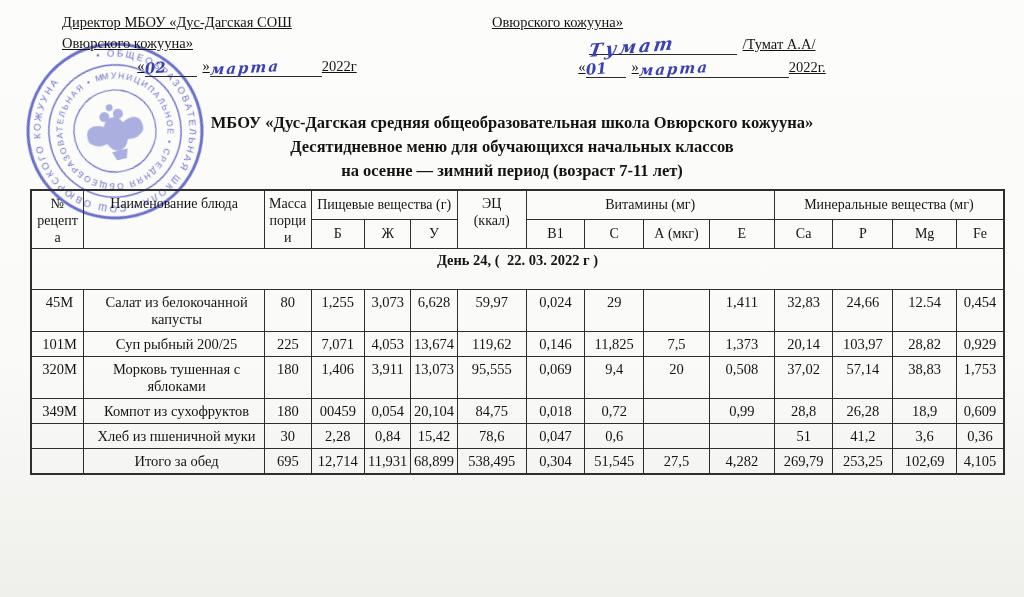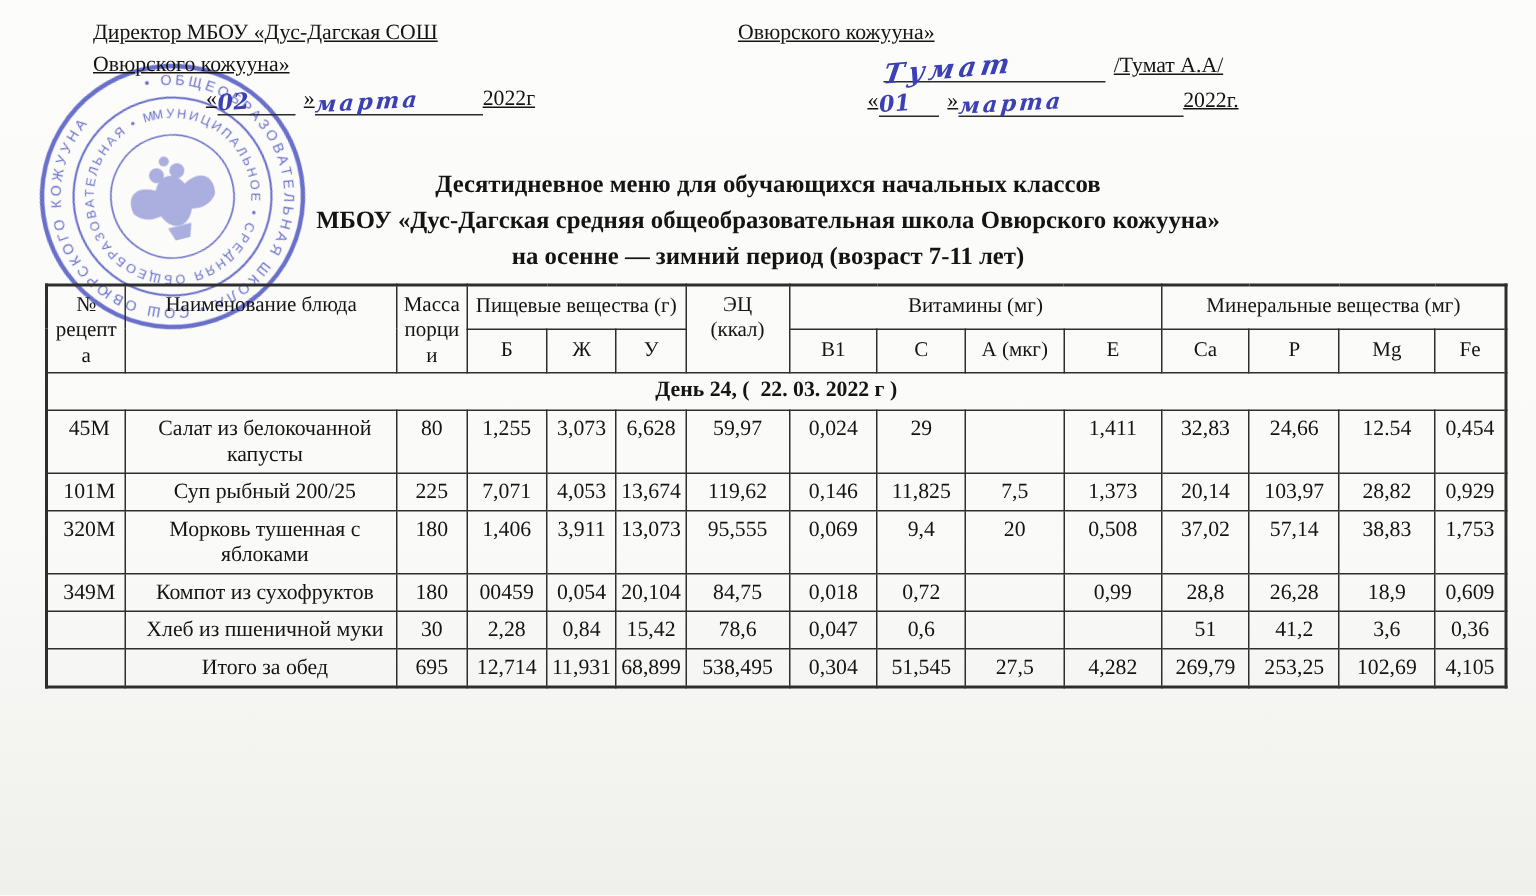--- a/index.html
+++ b/index.html
@@ -37,21 +37,21 @@
                 font-size:14px; }
   .menu-table th, .menu-table td { border:1px solid #2e2e2e; }
   .menu-table { border:2px solid #2e2e2e; }
   .menu-table th { font-weight:normal; text-align:center; vertical-align:middle;
                    padding:2px 1px; white-space:pre-line; line-height:17px; height:27px; }
   .menu-table th.rs { vertical-align:top; padding-top:4px; }
   .menu-table td { text-align:center; vertical-align:top; padding:4px 1px 3px;
                    line-height:17px; font-size:14.5px; }
   .menu-table td.cell-code { text-align:center; padding-left:5px; }
   .menu-table td.cell-name { text-align:center; padding-left:6px; }
-  .menu-table td.day-cell  { font-weight:bold; white-space:pre; padding:3px 0 4px; height:24px; }
+  .menu-table td.day-cell  { font-weight:bold; white-space:pre; padding:3px 0 20px; height:24px; }
 </style>
 </head>
 <body>
 
 <div class="page">
 
   <svg class="stamp" viewBox="0 0 186 186">
     <g stroke="#4a52c0" fill="none">
       <circle cx="93" cy="93" r="87" stroke-width="3"></circle>
       <circle cx="93" cy="93" r="66" stroke-width="1.4"></circle>
@@ -102,22 +102,22 @@
       <span>«</span>
       <span class="sig-slot" style="width:40px"><span class="hand hand-day">01</span></span>
       <span class="gap"></span>
       <span>»</span>
       <span class="sig-slot" style="width:150px"><span class="hand hand-month">марта</span></span>
       <span>2022г.</span>
     </div>
   </div>
 
   <div class="title">
+    <div>МБОУ «Дус-Дагская средняя общеобразовательная школа Овюрского кожууна»</div>
     <div>Десятидневное меню для обучающихся начальных классов</div>
-    <div>МБОУ «Дус-Дагская средняя общеобразовательная школа Овюрского кожууна»</div>
     <div>на осенне — зимний период (возраст 7-11 лет)</div>
   </div>
 
   <table class="menu-table">
     <colgroup>
       <col style="width:51px">
         <col style="width:176px">
         <col style="width:45px">
       <col style="width:52px">
         <col style="width:45px">

